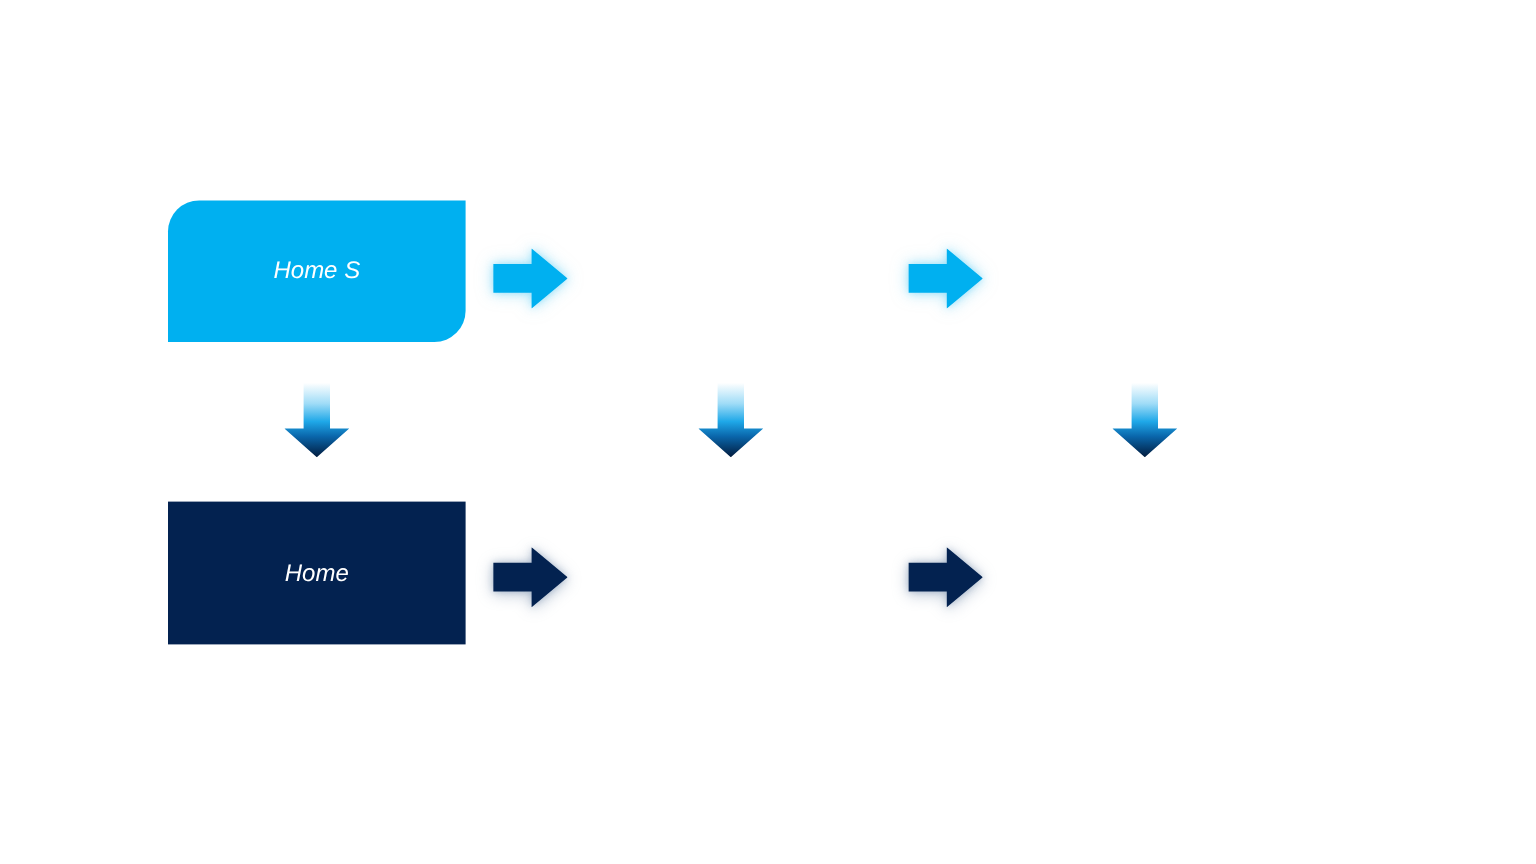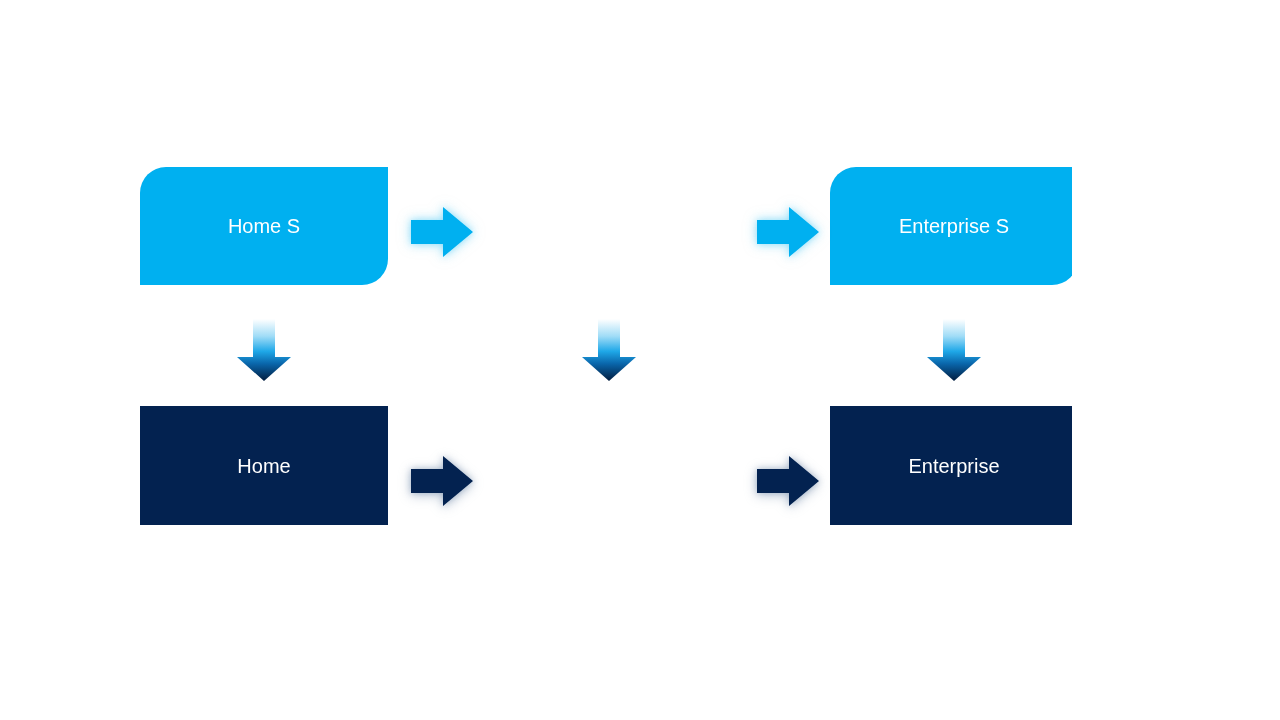--- a/index.html
+++ b/index.html
@@ -2,37 +2,38 @@
 <html style="--background: #FFFFFF; --box-light: #00B0F0; --box-dark: #032250; --label-text: #FFFFFF; --glow-light: #6AD2F680; --glow-dark: #5E7A9E66; --down-grad-0: #FFFFFF; --down-grad-1: #9FDCF7; --down-grad-2: #1FA8E8; --down-grad-3: #0A66AB; --down-grad-4: #021C3E;"><head>
 <meta charset="utf-8">
 <style>
   html,body{margin:0;padding:0;background:#fff;}
   .canvas{
     position:relative;
     width:1072px;height:720px;
     background:var(--background,#fff);
     font-family:"Liberation Sans", sans-serif;
     overflow:hidden;
+    font-style:italic;
   }
   .box{
     position:absolute;
     width:248px;
     display:flex;align-items:center;justify-content:center;
     color:var(--label-text,#fff);
     font-size:20px;
     line-height:1.2;
     text-align:center;
   }
   .box.top{
     top:167px;height:118px;
     background:var(--box-light,#00B0F0);
     border-radius:26px 0 26px 0;
   }
   .box.bottom{
-    top:406px;height:119px;
+    top:418px;height:119px;
     background:var(--box-dark,#032250);
   }
   .c0{left:140px}.c1{left:485px}.c2{left:830px}
 
   .arrow{position:absolute;display:block;}
   .arrow-right polygon{fill:currentColor;}
   .arrow-right.light{
     color:var(--box-light,#00B0F0);
     filter:drop-shadow(0 0 3px var(--glow-light)) drop-shadow(0 0 6px var(--glow-light));
   }
@@ -68,23 +69,20 @@
         <stop offset="0.52" class="dg2"></stop>
         <stop offset="0.72" class="dg3"></stop>
         <stop offset="1" class="dg4"></stop>
       </linearGradient>
     </defs>
   </svg>
 
   <div class="box top c0">
     <span>Home S</span>
   </div>
-  <div class="box top c2">
-    <span>Enterprise S</span>
-  </div>
 
   <svg class="arrow arrow-right light ar-top ar-gap0" width="62" height="50" viewBox="0 0 62 50">
     <polygon points="0,13 32,13 32,0 62,25 32,50 32,37 0,37"></polygon>
   </svg>
   <svg class="arrow arrow-right light ar-top ar-gap1" width="62" height="50" viewBox="0 0 62 50">
     <polygon points="0,13 32,13 32,0 62,25 32,50 32,37 0,37"></polygon>
   </svg>
 
   <svg class="arrow arrow-down ad0" width="54" height="62" viewBox="0 0 54 62">
     <polygon points="16,0 38,0 38,38 54,38 27,62 0,38 16,38" fill="url(#downGrad)"></polygon>
@@ -92,23 +90,20 @@
   <svg class="arrow arrow-down ad1" width="54" height="62" viewBox="0 0 54 62">
     <polygon points="16,0 38,0 38,38 54,38 27,62 0,38 16,38" fill="url(#downGrad)"></polygon>
   </svg>
   <svg class="arrow arrow-down ad2" width="54" height="62" viewBox="0 0 54 62">
     <polygon points="16,0 38,0 38,38 54,38 27,62 0,38 16,38" fill="url(#downGrad)"></polygon>
   </svg>
 
   <div class="box bottom c0">
     <span>Home</span>
   </div>
-  <div class="box bottom c2">
-    <span>Enterprise</span>
-  </div>
 
   <svg class="arrow arrow-right dark ar-bottom ar-gap0" width="62" height="50" viewBox="0 0 62 50">
     <polygon points="0,13 32,13 32,0 62,25 32,50 32,37 0,37"></polygon>
   </svg>
   <svg class="arrow arrow-right dark ar-bottom ar-gap1" width="62" height="50" viewBox="0 0 62 50">
     <polygon points="0,13 32,13 32,0 62,25 32,50 32,37 0,37"></polygon>
   </svg>
 
 </div>
 

